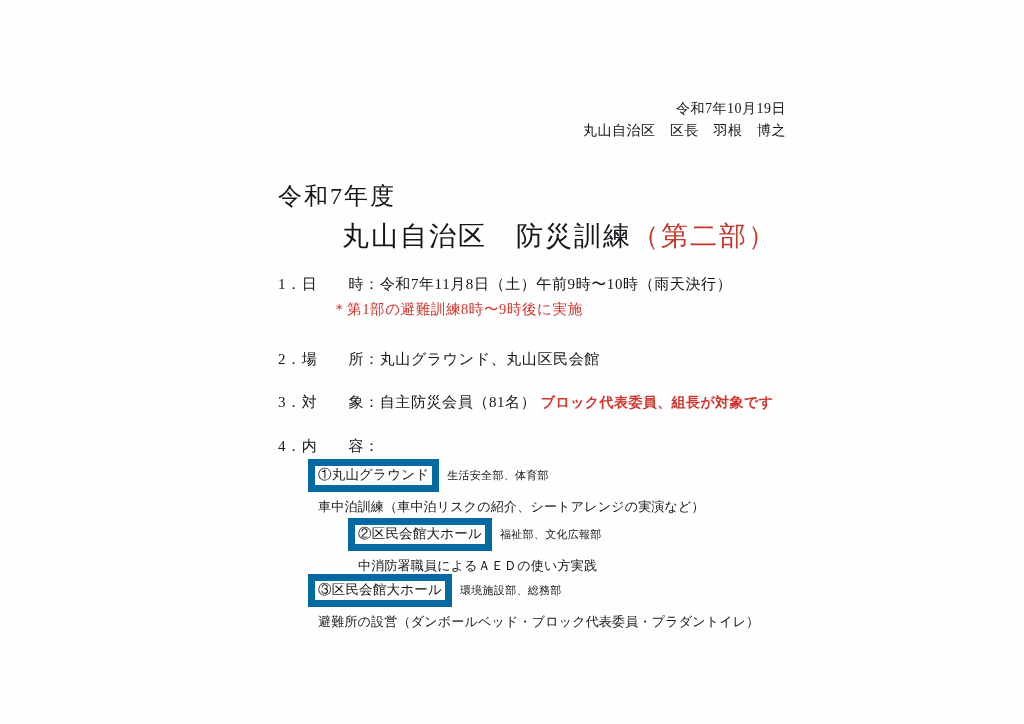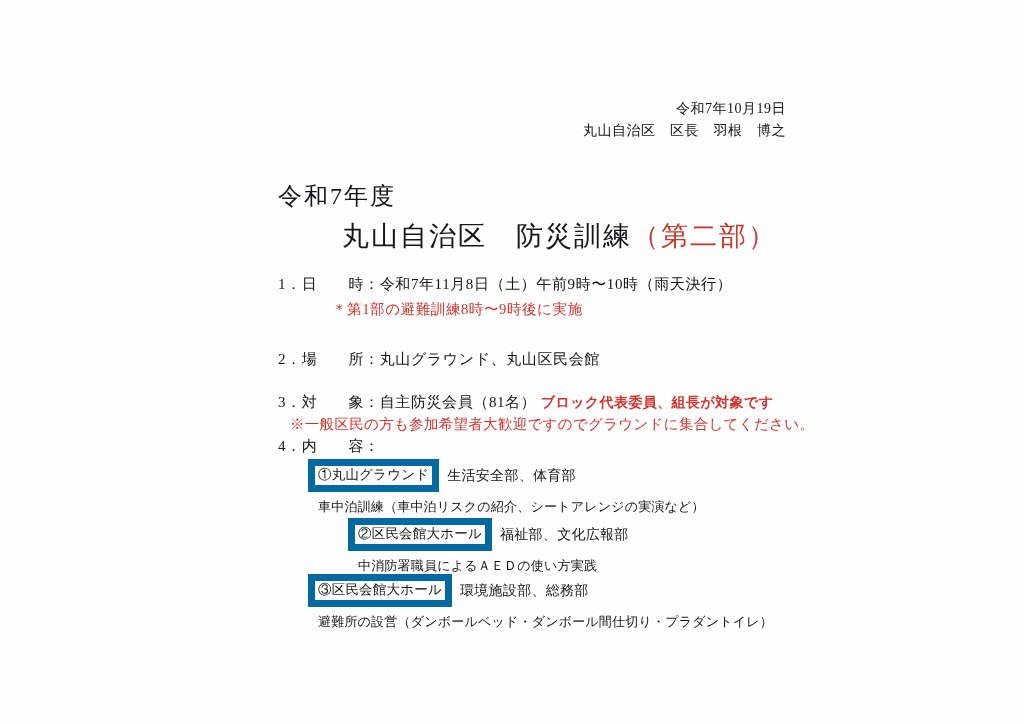--- a/index.html
+++ b/index.html
@@ -114,21 +114,21 @@
   }
   .boxed {
     border: 7px solid #0369a1;
     padding: 1px 3px 2px 3px;
     font-size: 13.5px;
     line-height: 16px;
     letter-spacing: 0.2px;
     color: #15161a;
   }
   .dept {
-    font-size: 14px;
+    font-size: 11px;
     letter-spacing: 0.3px;
     color: #15161a;
   }
   .detail {
     margin-top: 6px;
     margin-left: 10px;
     font-size: 13px;
     letter-spacing: 0.2px;
     color: #15161a;
   }
@@ -154,21 +154,20 @@
 
   <div class="item item-1">1．日　　時：令和7年11月8日（土）午前9時〜10時（雨天決行）</div>
   <div class="note-red-1">＊第1部の避難訓練8時〜9時後に実施</div>
 
   <div class="item item-2">2．場　　所：丸山グラウンド、丸山区民会館</div>
 
   <div class="item item-3">
     <span>3．対　　象：自主防災会員（81名）</span>
     <span class="red-inline">ブロック代表委員、組長が対象です</span>
   </div>
-  <div class="note-red-2">※一般区民の方も参加希望者大歓迎ですのでグラウンドに集合してください。</div>
 
   <div class="item item-4">4．内　　容：</div>
 
   <div class="program program-1">
     <div class="head-row">
       <span class="boxed">①丸山グラウンド</span>
       <span class="dept">生活安全部、体育部</span>
     </div>
     <div class="detail">車中泊訓練（車中泊リスクの紹介、シートアレンジの実演など）</div>
   </div>
@@ -179,16 +178,16 @@
       <span class="dept">福祉部、文化広報部</span>
     </div>
     <div class="detail">中消防署職員によるＡＥＤの使い方実践</div>
   </div>
 
   <div class="program program-3">
     <div class="head-row">
       <span class="boxed">③区民会館大ホール</span>
       <span class="dept">環境施設部、総務部</span>
     </div>
-    <div class="detail">避難所の設営（ダンボールベッド・ダンボール間仕切り・プラダントイレ）</div>
+    <div class="detail">避難所の設営（ダンボールベッド・ブロック代表委員・プラダントイレ）</div>
   </div>
 
 </div>
 
 </body></html>

